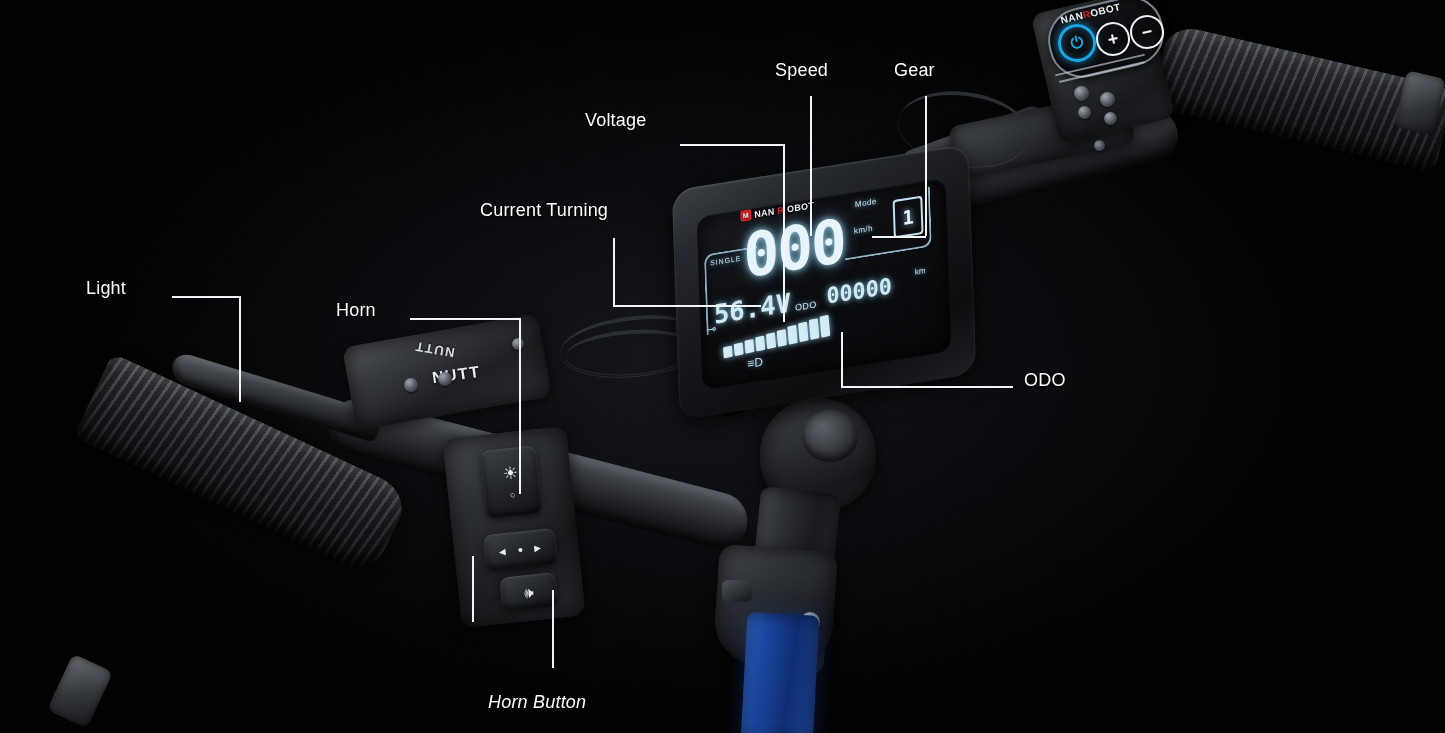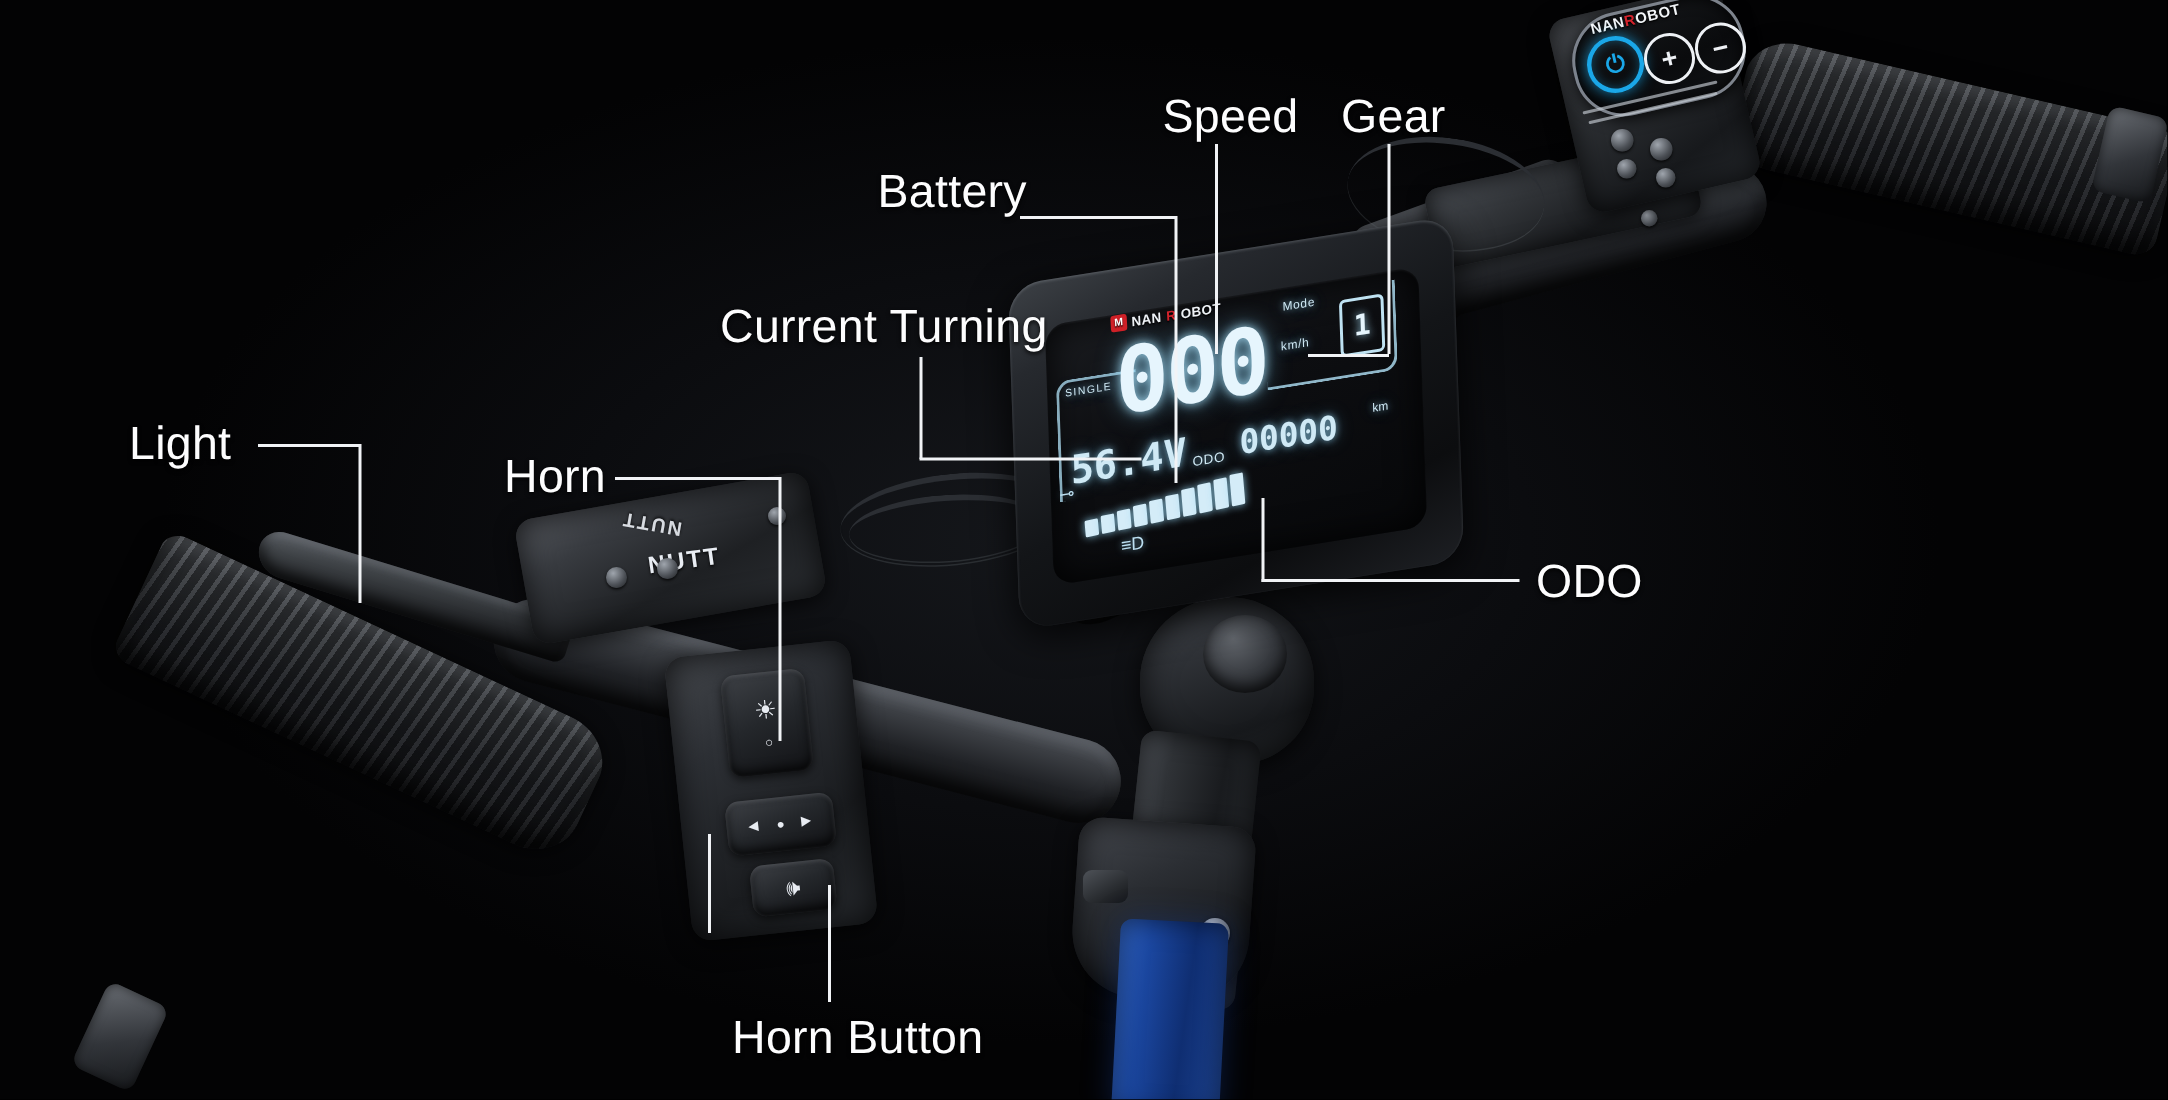--- a/index.html
+++ b/index.html
@@ -333,21 +333,21 @@
     position:absolute;border-radius:50%;
     background:radial-gradient(circle at 35% 30%,#b7bcc3,#70757c 55%,#3a3d42);
     box-shadow:0 1px 3px rgba(0,0,0,.8);
   }
 
   
   #annotations{position:absolute;inset:0;pointer-events:none;}
   .ann-label{
     position:absolute;
     color:#fdfdfe;
-    font-size:31px;
+    font-size:18px;
     font-weight:400;
     white-space:nowrap;
     letter-spacing:.2px;
     text-shadow:0 1px 3px rgba(0,0,0,.9);
     pointer-events:auto;
   }
   .leader{position:absolute;background:#f1f3f6;pointer-events:none;}
   .leader.h{height:1.6px;}
   .leader.v{width:1.6px;}
 </style>
@@ -466,21 +466,21 @@
 
   <div id="annotations">
 
     <div class="ann-label" style="left:775px;top:60px;">Speed</div>
     <div class="leader v" style="left:810px;top:96px;height:140px;"></div>
 
     <div class="ann-label" style="left:894px;top:60px;">Gear</div>
     <div class="leader v" style="left:925px;top:96px;height:140px;"></div>
     <div class="leader h" style="left:872px;top:236px;width:54px;"></div>
 
-    <div class="ann-label" style="left:585px;top:110px;">Battery</div>
+    <div class="ann-label" style="left:585px;top:110px;">Voltage</div>
     <div class="leader h" style="left:680px;top:144px;width:104px;"></div>
     <div class="leader v" style="left:783px;top:144px;height:178px;"></div>
 
     <div class="ann-label" style="left:480px;top:200px;">Current Turning</div>
     <div class="leader v" style="left:613px;top:238px;height:68px;"></div>
     <div class="leader h" style="left:613px;top:305px;width:148px;"></div>
 
     <div class="ann-label" style="left:86px;top:278px;">Light</div>
     <div class="leader h" style="left:172px;top:296px;width:68px;"></div>
     <div class="leader v" style="left:239px;top:296px;height:106px;"></div>
@@ -488,17 +488,17 @@
     <div class="ann-label" style="left:336px;top:300px;">Horn</div>
     <div class="leader h" style="left:410px;top:318px;width:110px;"></div>
     <div class="leader v" style="left:519px;top:318px;height:176px;"></div>
 
     <div class="ann-label" style="left:1024px;top:370px;">ODO</div>
     <div class="leader h" style="left:841px;top:386px;width:172px;"></div>
     <div class="leader v" style="left:841px;top:332px;height:56px;"></div>
 
     <div class="leader v" style="left:472px;top:556px;height:66px;"></div>
 
-    <div class="ann-label" style="left:488px;top:674px;">Horn Button</div>
+    <div class="ann-label" style="left:488px;top:692px;font-style:italic;">Horn Button</div>
     <div class="leader v" style="left:552px;top:590px;height:78px;"></div>
 
   </div>
 </div>
 
 </body></html>

